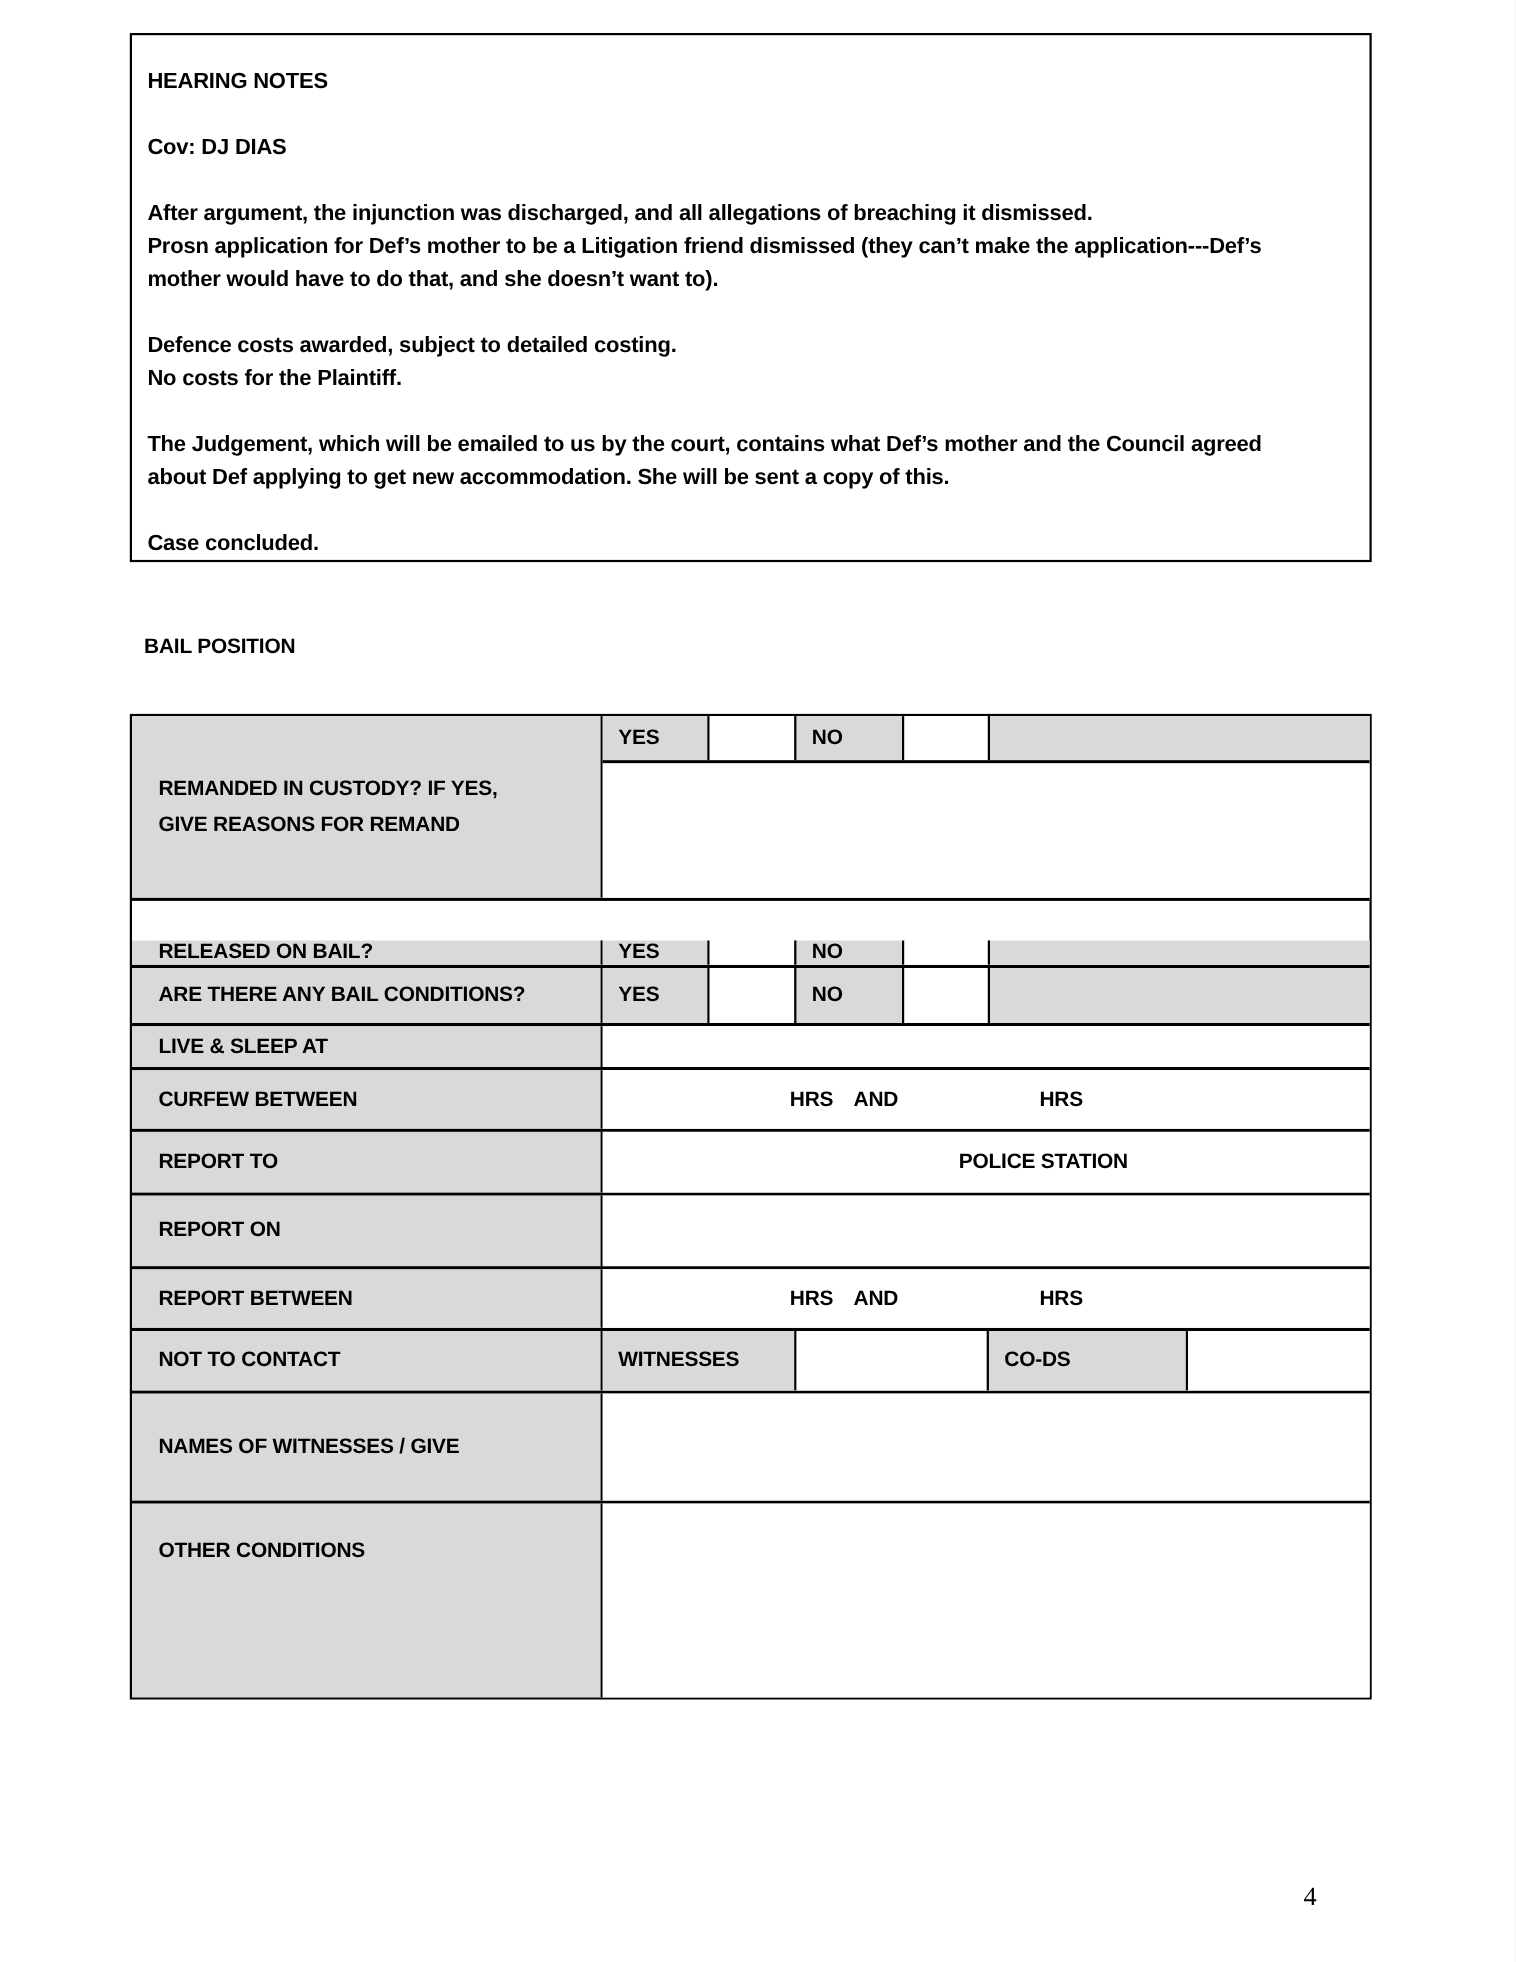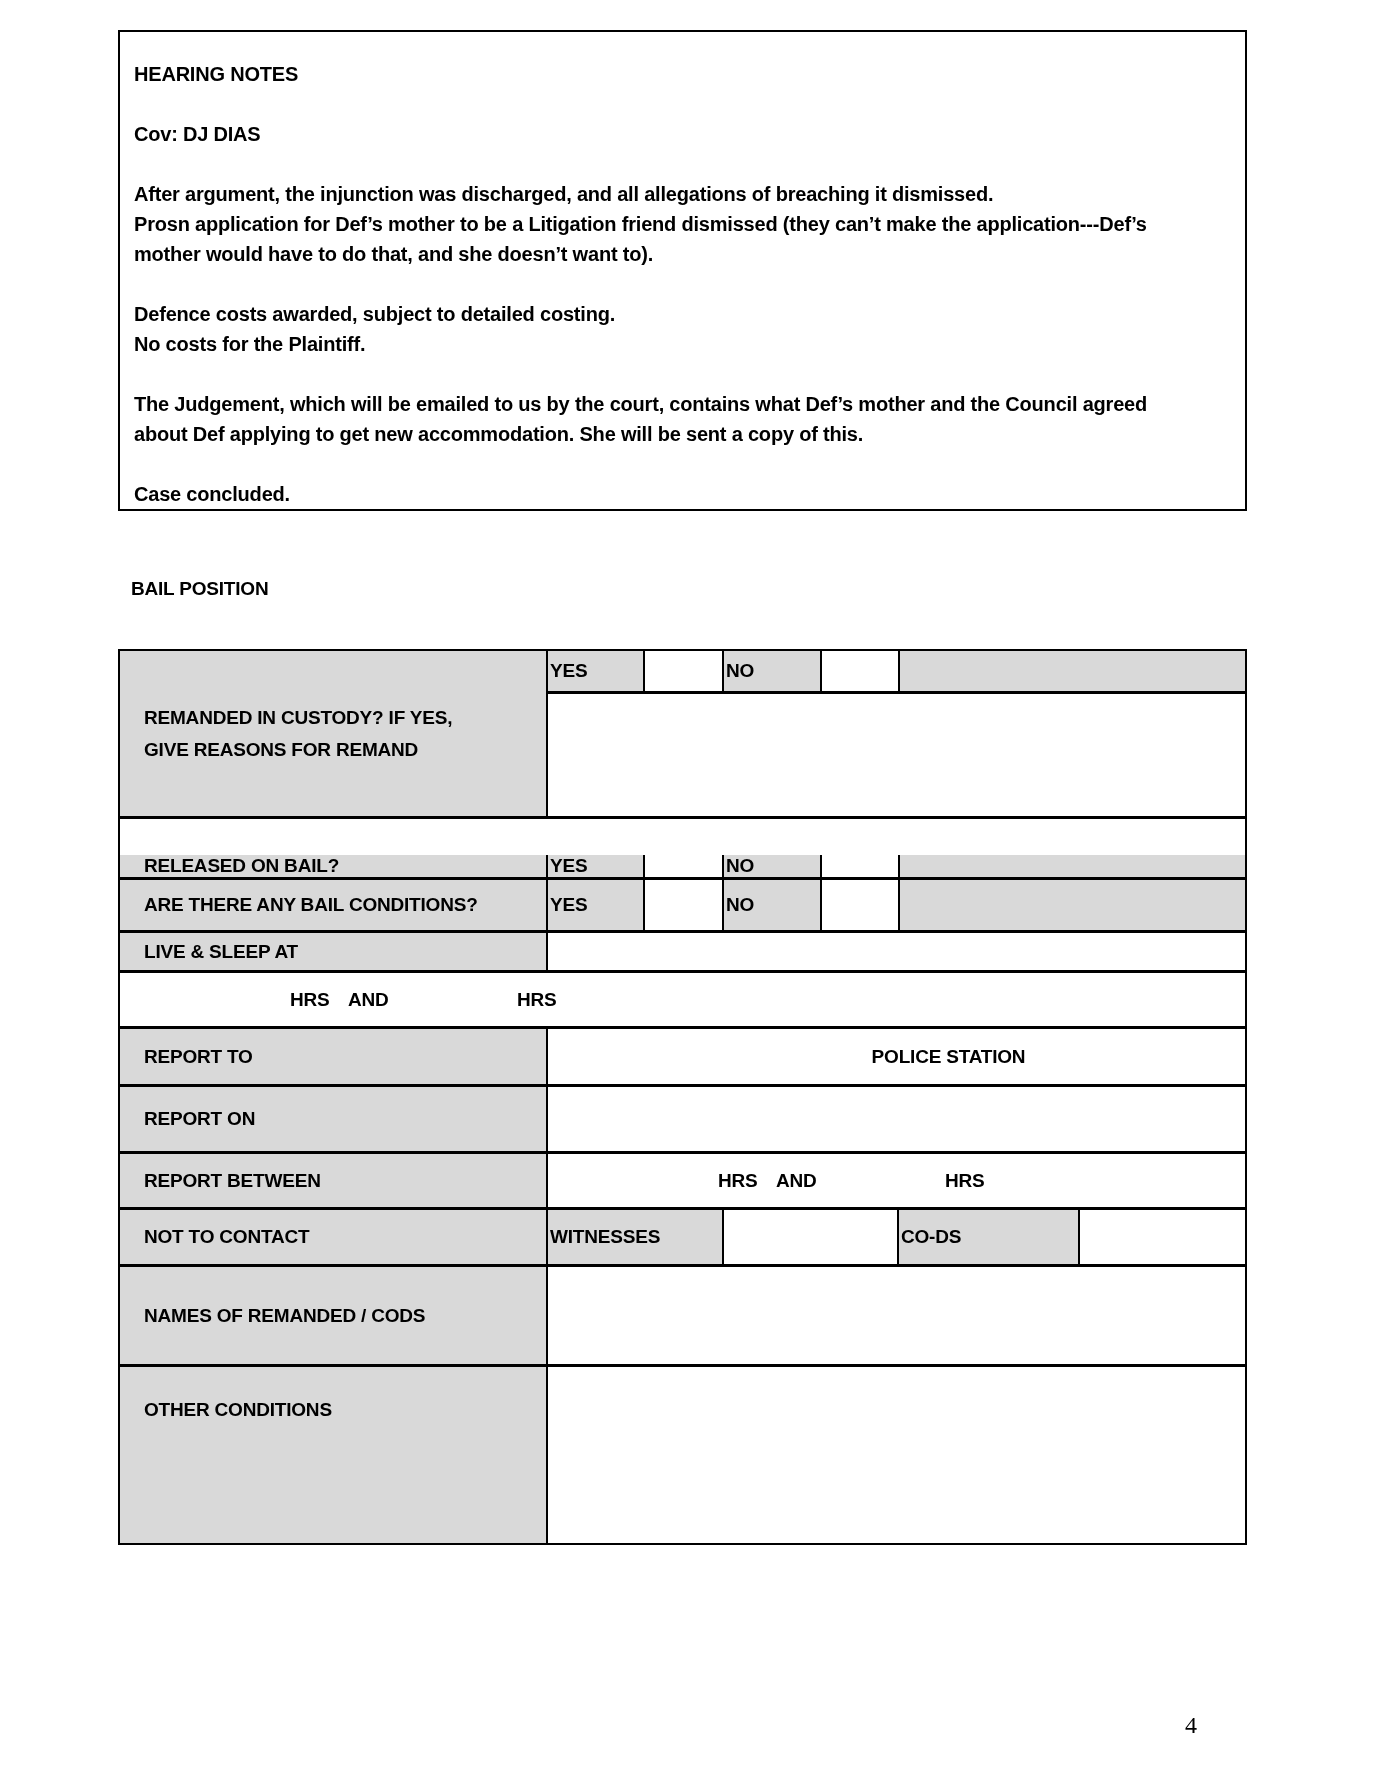--- a/index.html
+++ b/index.html
@@ -47,21 +47,21 @@
     box-sizing:border-box;
     display:flex;flex-direction:column;justify-content:center;
     padding-left:24px;padding-right:10px;
   }
   .labelcell.toppad{justify-content:flex-start;padding-top:32px;}
   .label-line{line-height:32px;}
   .valuearea{flex:1 1 auto;display:flex;flex-direction:column;box-sizing:border-box;background:#fff;}
   .strip{display:flex;box-sizing:border-box;}
   .scell{
     box-sizing:border-box;display:flex;align-items:center;
-    padding-left:2px;
+    padding-left:14px;
   }
   .scell.gray{background:#d9d9d9;}
   .scell.white{background:#fff;}
   .scell.bl{border-left:2px solid #000;}
   .valrow{
     position:relative;flex:1 1 auto;display:flex;align-items:center;
     box-sizing:border-box;background:#fff;
   }
   .hrs1{position:absolute;left:170px;}
   .andw{position:absolute;left:228px;}
@@ -163,20 +163,23 @@
     <div class="trow" style="height:40px;">
       <div class="labelcell">
         <div>LIVE &amp; SLEEP AT</div>
       </div>
       <div class="valuearea">
           <div class="valrow"></div>
         </div>
     </div>
 
     <div class="trow" style="height:56px;">
+      <div class="labelcell">
+        <div>CURFEW BETWEEN</div>
+      </div>
       <div class="valuearea">
         <div class="valrow">
           <span class="hrs1">HRS</span>
           <span class="andw">AND</span>
           <span class="hrs2">HRS</span>
         </div>
       </div>
     </div>
 
     <div class="trow" style="height:58px;">
@@ -225,21 +228,21 @@
           <div class="scell gray bl" style="width:181px;">
               <span>CO-DS</span>
             </div>
           <div class="scell white bl" style="flex:1;"></div>
         </div>
       </div>
     </div>
 
     <div class="trow" style="height:100px;">
       <div class="labelcell">
-        <div>NAMES OF REMANDED / CODS</div>
+        <div>NAMES OF WITNESSES / GIVE</div>
       </div>
       <div class="valuearea">
           <div class="valrow"></div>
         </div>
     </div>
 
     <div class="trow" style="height:179px;">
       <div class="labelcell toppad">
         <div>OTHER CONDITIONS</div>
       </div>

